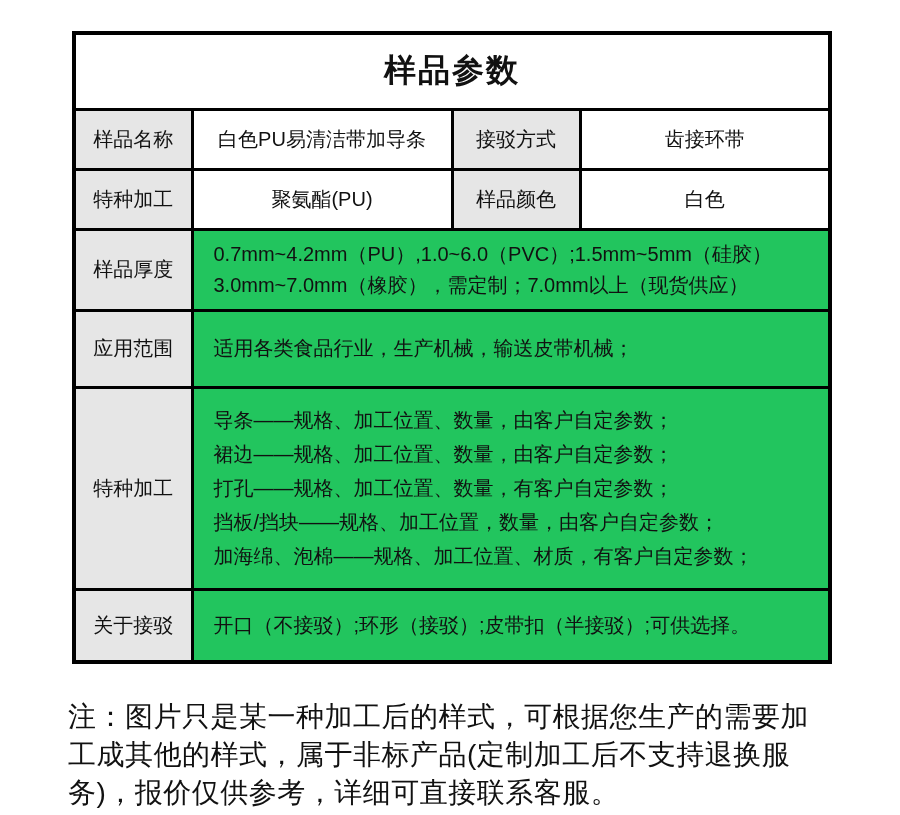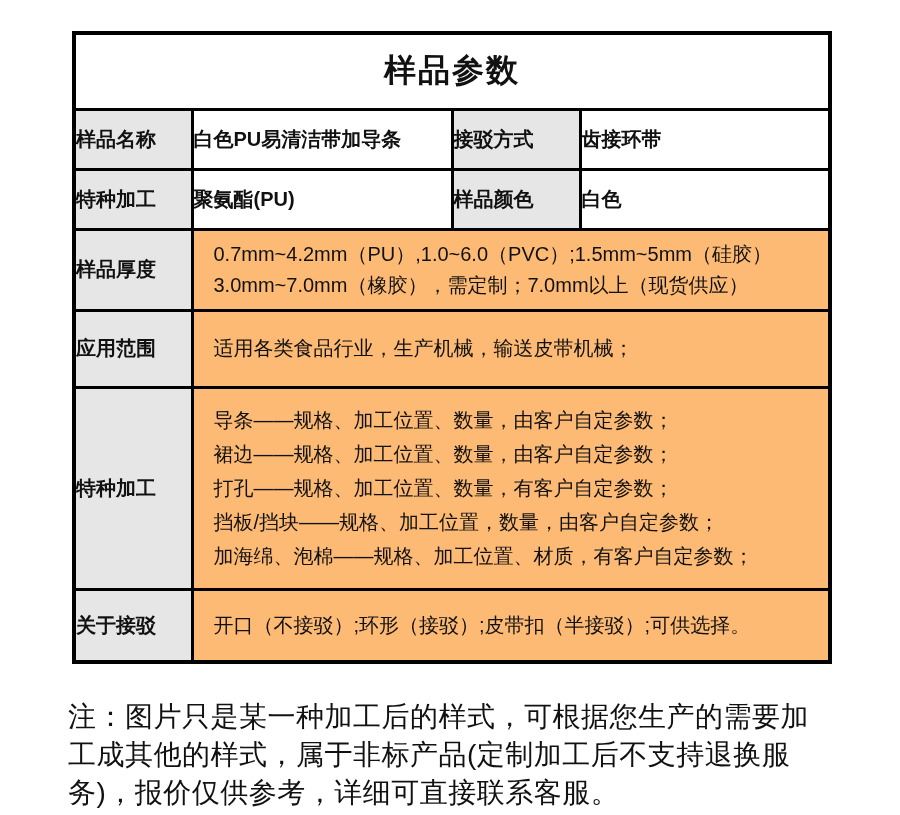--- a/index.html
+++ b/index.html
@@ -30,30 +30,30 @@
   td.title-cell {
     height: 76px;
     font-size: 32px;
     font-weight: 700;
     text-align: center;
     letter-spacing: 2px;
     background: #ffffff;
   }
   td.label-cell {
     background: #e6e6e6;
-    font-weight: bold;
+    text-align: center;
   }
   td.value-cell {
+    text-align: center;
     background: #ffffff;
-    font-weight: bold;
   }
   td.content-cell {
     text-align: left;
     padding: 8px 14px 8px 20px;
-    background: #fdba74;
+    background: #22c55e;
     line-height: 31px;
   }
   tr.row-pair td { height: 60px; }
   tr.row-thickness td { height: 78px; }
   tr.row-application td { height: 77px; }
   tr.row-special td { height: 202px; }
   tr.row-joint td { height: 73px; }
   .lines div { line-height: 34px; }
   .note {
     position: absolute;

